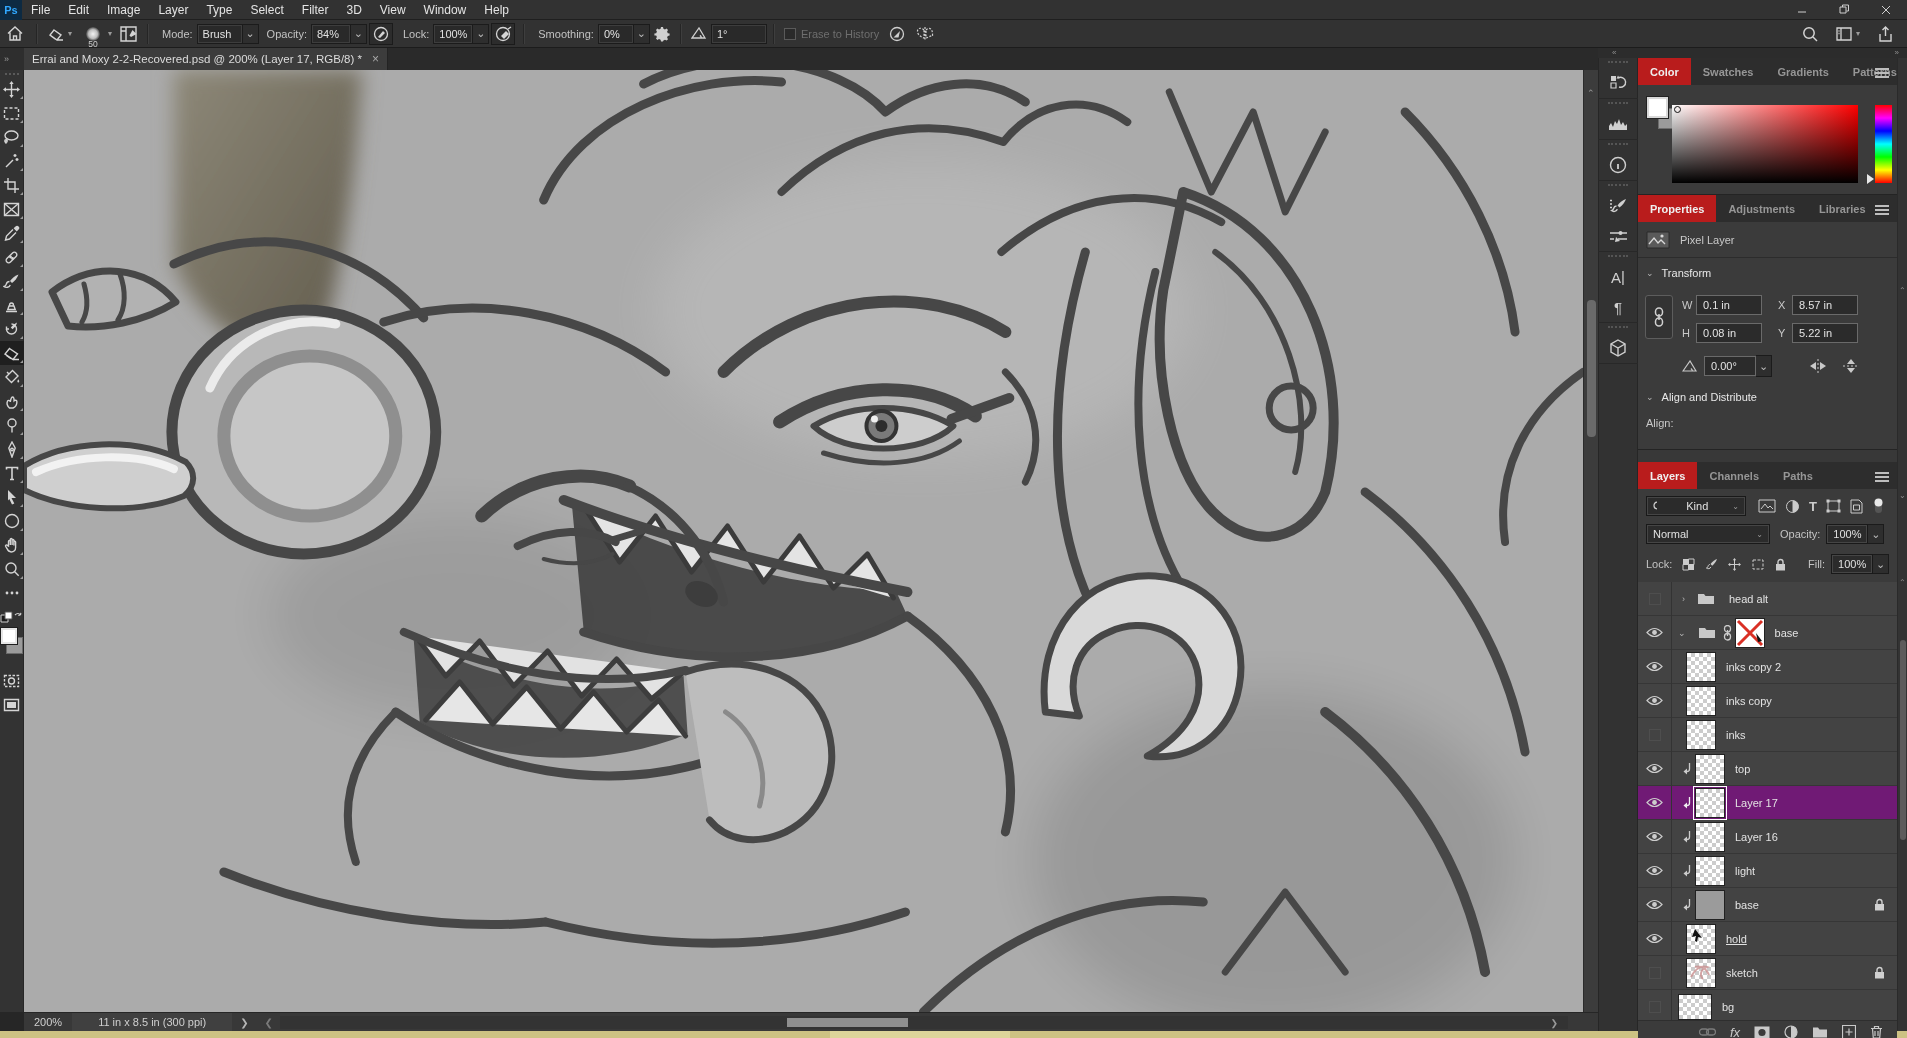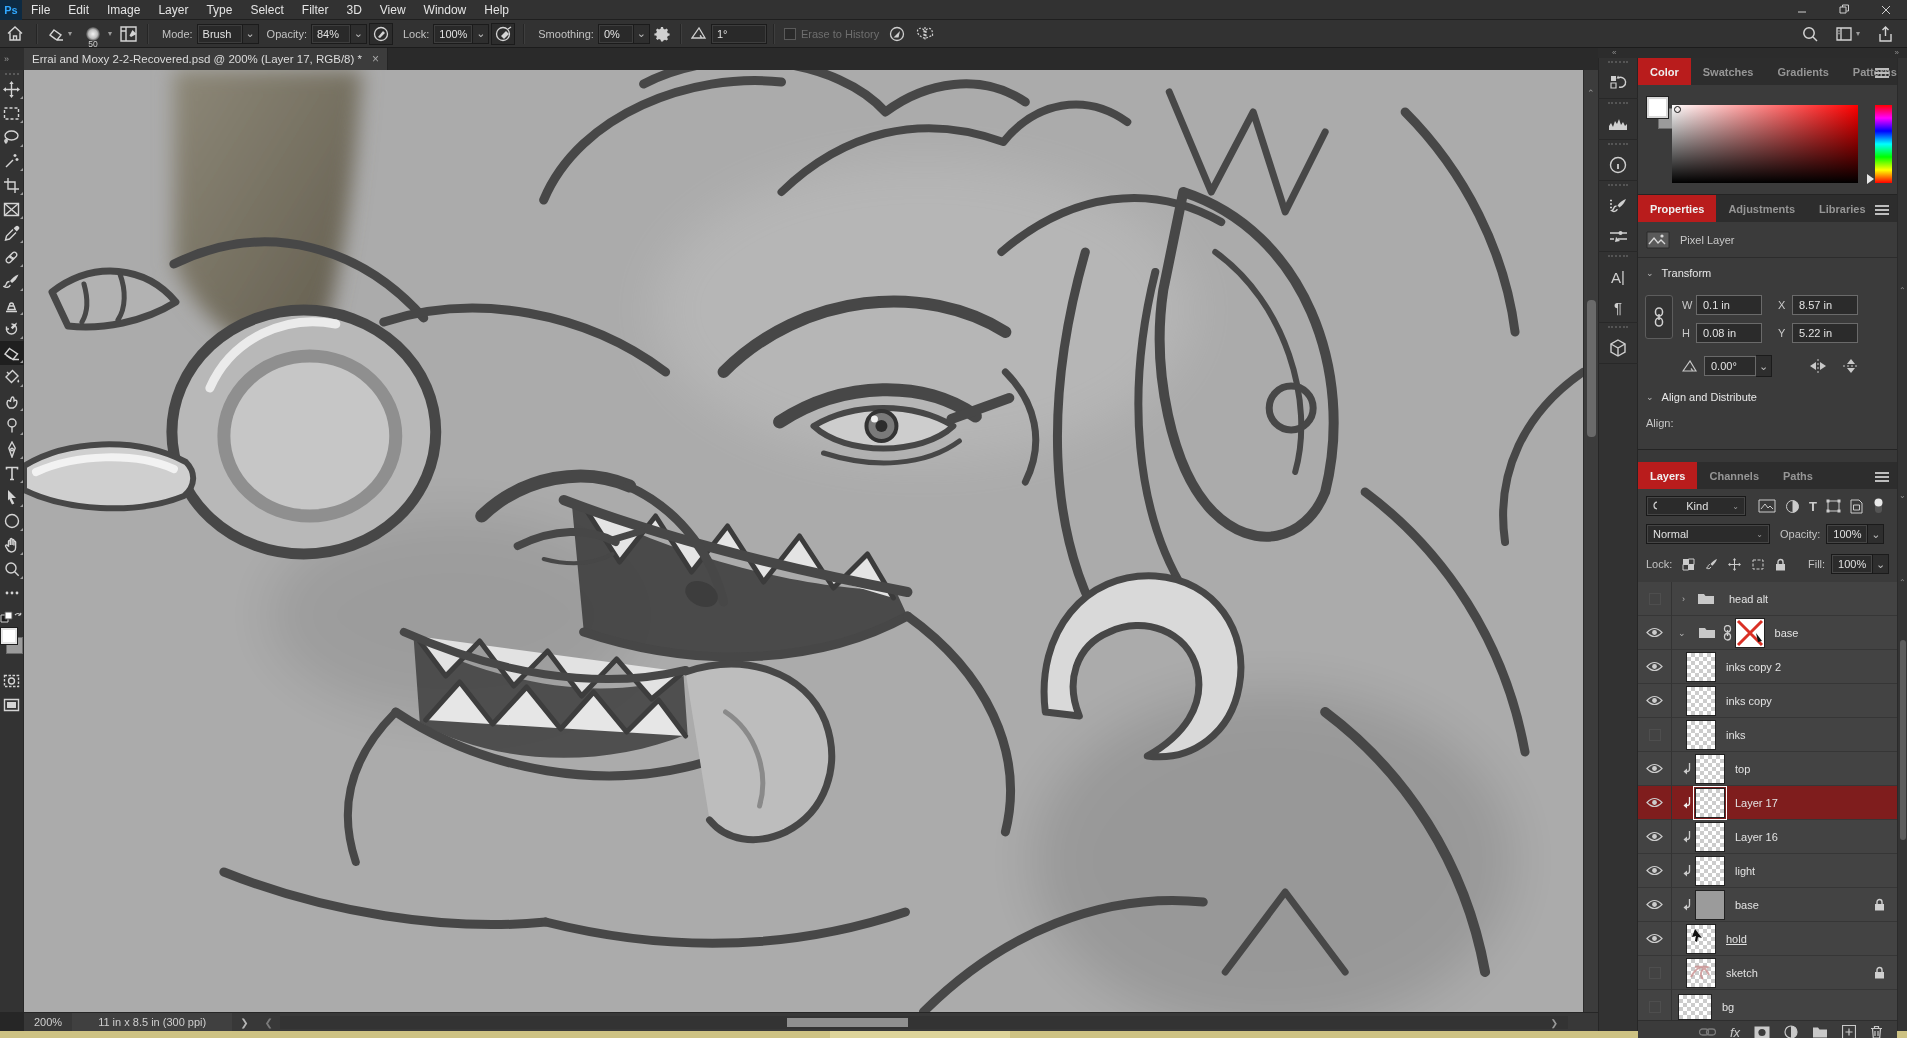--- a/index.html
+++ b/index.html
@@ -117,21 +117,21 @@
   .chev-small { color:#b5b5b5; font-size:9px; margin-right:8px; }
   #chain-btn { position:absolute; left:7px; top:100px; width:28px; height:44px; background:#333;
     border:1px solid #5d5d5d; border-radius:3px; display:flex; align-items:center; justify-content:center;
     color:#d0d0d0; font-size:15px; }
 
   
   .lfield { background:#2b2b2b; border:1px solid #191919; box-shadow:0 0 0 1px #454545 inset;
     height:20px; display:flex; align-items:center; padding:0 6px; color:#e0e0e0;gap:24px; }
   #layer-list { position:absolute; left:0; top:120px; width:259px; height:438px; overflow:hidden; background:#404040; }
   .lrow { height:34px; display:flex; align-items:center; border-bottom:1px solid #363636; background:#434343; }
-  .lrow.selected { background:#7f1d1d; }
+  .lrow.selected { background:#701a75; }
   .eye-cell { width:34px; height:34px; display:flex; align-items:center; justify-content:center;
     border-right:1px solid #333; flex-shrink:0; }
   .eye-empty { width:12px; height:12px; border:1px solid #4e4e4e; }
   .thumb { width:30px; height:30px; border:1px solid #222; background-color:#fff;
     background-image:linear-gradient(45deg,#ccc 25%,transparent 25%,transparent 75%,#ccc 75%),
       linear-gradient(45deg,#ccc 25%,transparent 25%,transparent 75%,#ccc 75%);
     background-size:8px 8px; background-position:0 0,4px 4px; flex-shrink:0; position:relative; }
   .thumb.solid { background:#9b9b9b; }
   .thumb.selected-thumb { outline:1px solid #fff; outline-offset:1px; }
   .thumb.small { width:34px; height:26px; }

